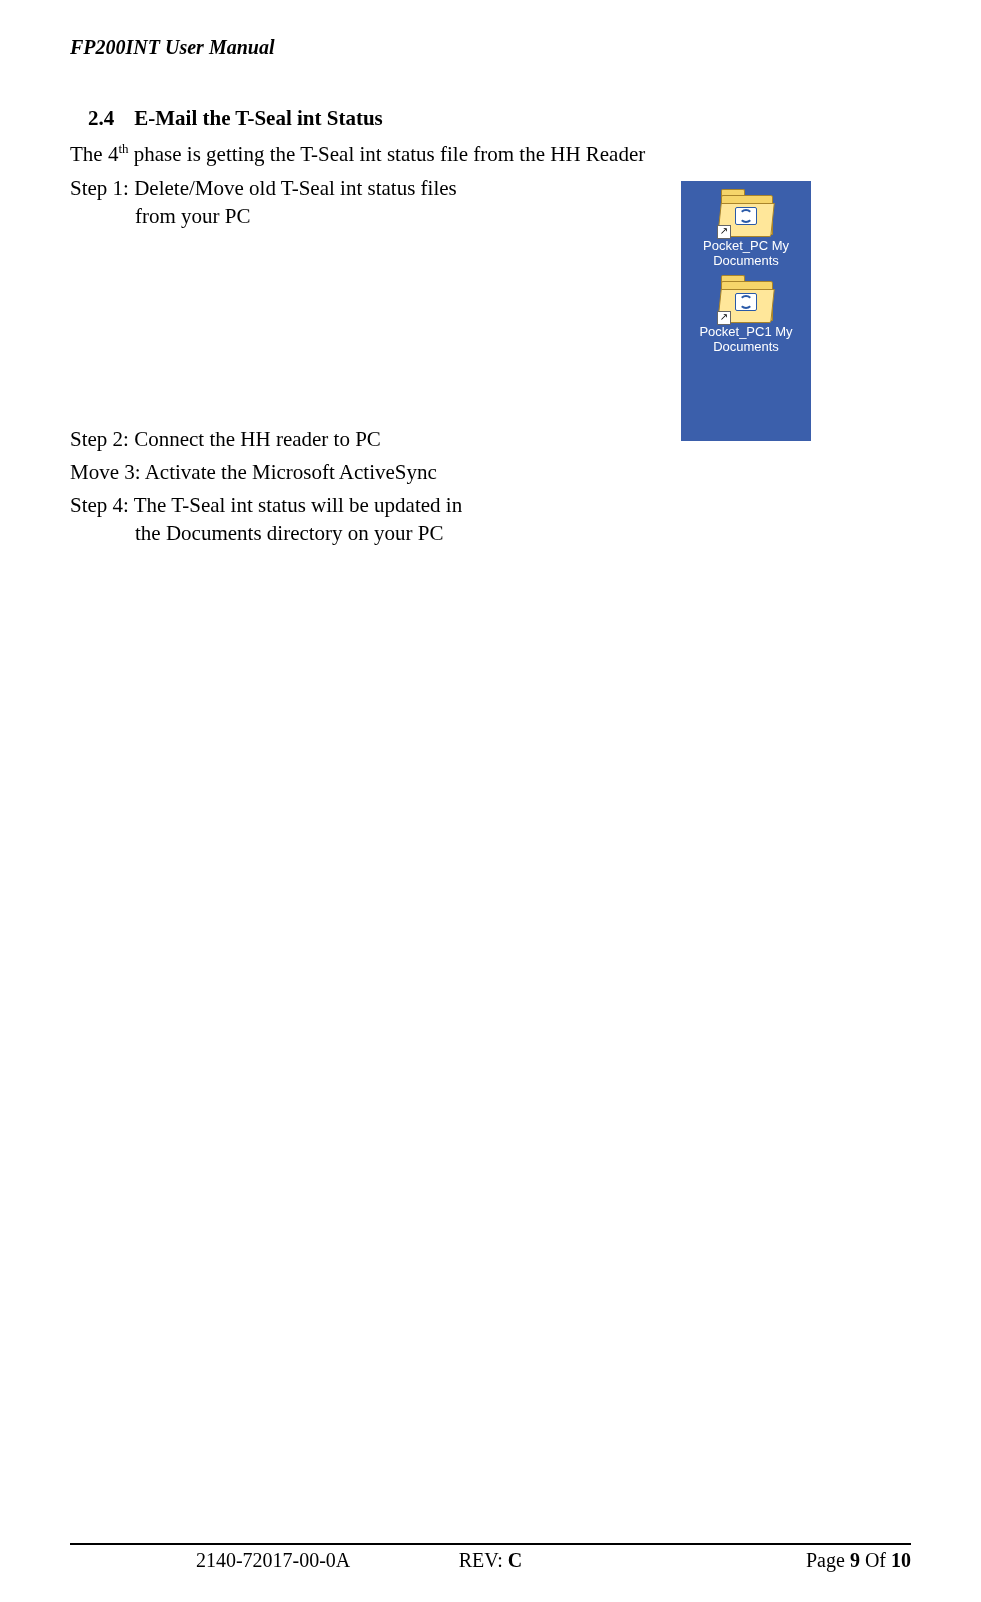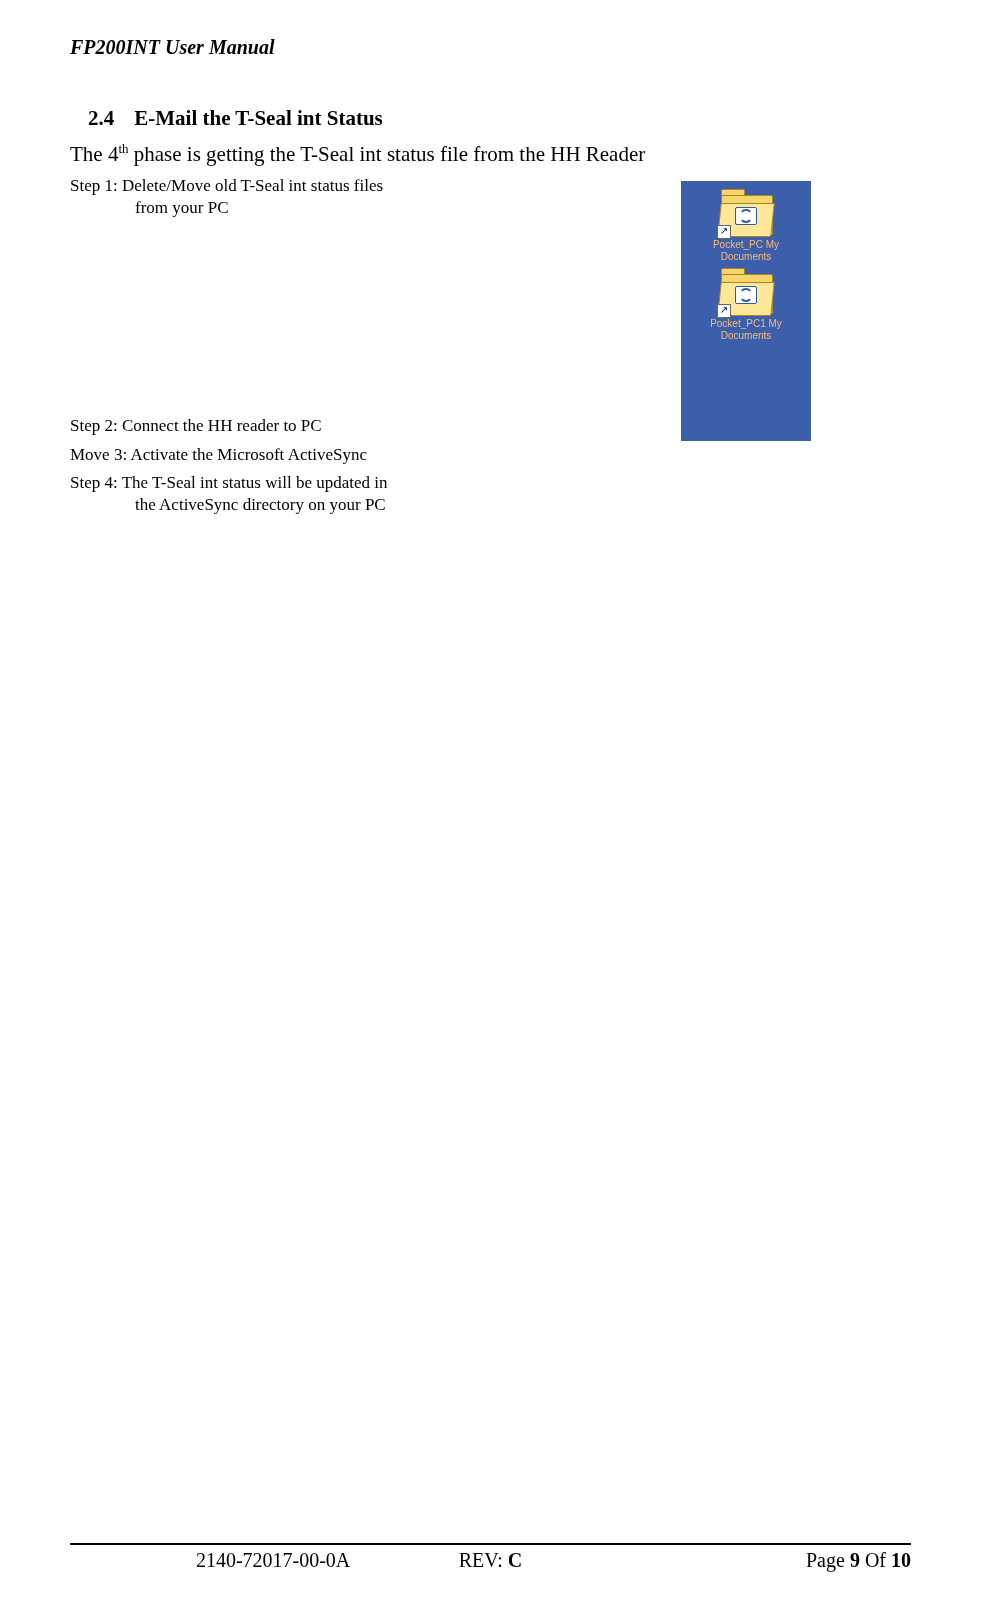--- a/index.html
+++ b/index.html
@@ -44,21 +44,21 @@
   .para {
     font-size: 21px;
     margin-bottom: 8px;
     line-height: 1.25;
   }
   .sup {
     font-size: 13px;
     vertical-align: super;
   }
   .step {
-    font-size: 17px;
+    font-size: 21px;
     line-height: 1.3;
     margin-bottom: 6px;
     max-width: 540px;
   }
   .step-indent {
     padding-left: 65px;
     text-indent: -65px;
   }
   .image-box {
     position: absolute;
@@ -141,22 +141,22 @@
     height: 14px;
     background: #fff;
     border: 1px solid #666;
     box-sizing: border-box;
     font-size: 10px;
     line-height: 10px;
     text-align: center;
     color: #000;
   }
   .icon-label {
-    color: #fdba74;
-    font-size: 10px;
+    color: #ffffff;
+    font-size: 13px;
     line-height: 1.15;
     margin-bottom: 10px;
     padding: 0 2px;
   }
   .footer {
     border-top: 2px solid #000;
     display: flex;
     justify-content: space-between;
     font-size: 20px;
     padding-top: 4px;
@@ -215,21 +215,21 @@
       </div>
       <div class="icon-label">Pocket_PC1 My Documents</div>
     </div>
 
     <div style="height:190px"></div>
 
     <div class="step">Step 2:  Connect the HH reader to PC</div>
     <div class="step">Move 3: Activate the Microsoft ActiveSync</div>
     <div class="step step-indent">
       <span>Step 4: The T-Seal int status will be updated in</span><br>
-      <span>the ActiveSync directory on your PC</span>
+      <span>the Documents directory on your PC</span>
     </div>
 
   </div>
 
   <div class="footer">
     <div class="left">2140-72017-00-0A</div>
     <div class="center">
       <span>REV: </span><span class="bold">C</span>
     </div>
     <div class="right">

